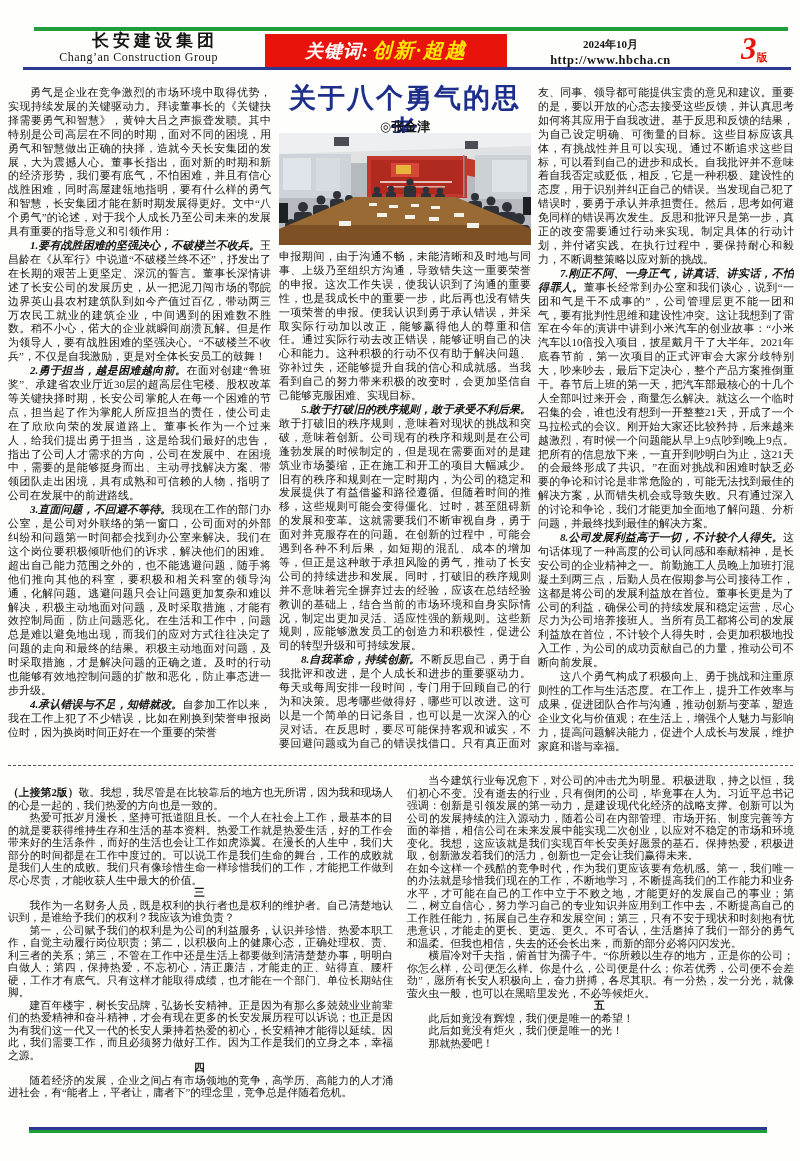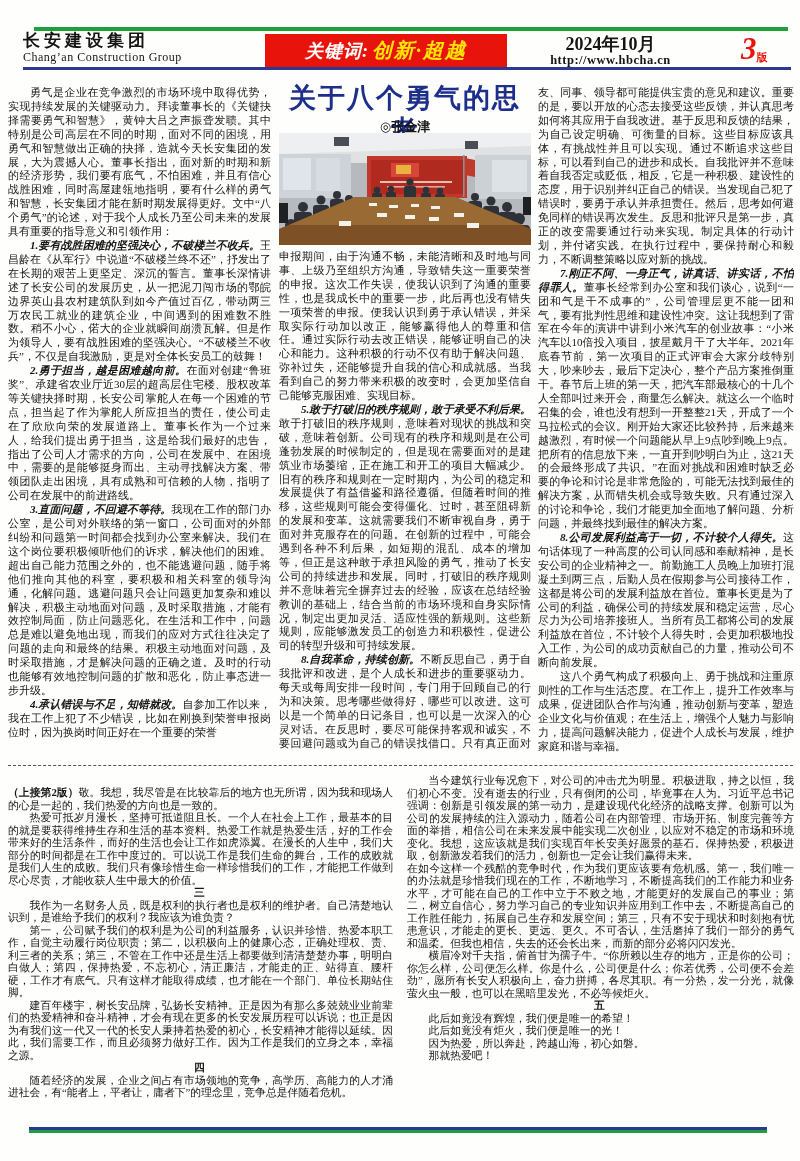--- a/index.html
+++ b/index.html
@@ -1,29 +1,29 @@
 <!DOCTYPE html>
 <html><head>
 <meta charset="utf-8">
 <style>
   html,body{margin:0;padding:0;background:#fff;}
   .page{position:relative;width:800px;height:1161px;background:#fefefc;overflow:hidden;
         font-family:"Liberation Serif","DejaVu Serif",serif;color:#151515;}
   .rule{position:absolute;}
   .rule-green-top{left:34px;top:27px;width:754px;height:4px;background:var(--rule-green,#1f9e3c);}
   .rule-blue-head{left:23px;top:67px;width:768px;height:3px;background:var(--rule-blue,#2b3990);}
-  .brand{position:absolute;left:23px;top:31px;width:195px;text-align:left;}
+  .brand{position:absolute;left:23px;top:31px;width:195px;text-align:right;}
   .brand-cn{font-size:17px;font-weight:bold;letter-spacing:4px;line-height:19px;}
   .brand-en{font-size:12px;line-height:15px;letter-spacing:.5px;}
   .kw-box{position:absolute;left:265px;top:34px;width:242px;height:33px;background:var(--banner-red,#e8140c);
           display:flex;align-items:center;justify-content:center;gap:3px;}
   .kw-label{color:#ffffff;font-size:18px;font-weight:bold;font-style:italic;letter-spacing:1px;}
   .kw-text{color:var(--keyword-yellow,#ffe600);font-size:20px;font-weight:bold;font-style:italic;letter-spacing:2px;}
   .dateblock{position:absolute;left:523px;top:36px;width:175px;text-align:center;}
-  .issue-date{font-size:18px;font-weight:bold;line-height:16px;}
+  .issue-date{font-size:11px;font-weight:bold;line-height:16px;}
   .website{font-size:12.5px;font-weight:bold;line-height:16px;letter-spacing:.5px;}
   .pagenum{position:absolute;left:741px;top:33px;color:var(--page-red,#e8140c);white-space:nowrap;}
   .pn{font-size:31px;font-weight:bold;font-style:italic;line-height:31px;}
   .pn-suffix{font-size:11px;font-weight:bold;vertical-align:-2px;}
   .headline{position:absolute;left:279px;top:82px;width:252px;margin:0;text-align:center;
             font-size:27px;letter-spacing:2px;font-weight:bold;color:var(--title-navy,#1d2f8a);line-height:32px;}
   .byline{position:absolute;left:279px;top:118px;width:252px;text-align:center;font-size:13px;font-weight:bold;}
   .photo{position:absolute;left:279px;top:133px;width:252px;height:112px;overflow:hidden;background:#b6babf;}
   .photo svg{display:block;width:100%;height:100%;}
   .col{position:absolute;overflow:hidden;font-size:11px;line-height:13.9px;text-align:justify;}
@@ -171,19 +171,18 @@
       <div class="sec-head">四</div>
       <p class="para">随着经济的发展，企业之间占有市场领地的竞争，高学历、高能力的人才涌进社会，有“能者上，平者让，庸者下”的理念里，竞争总是伴随着危机。</p>
     </div>
   <div class="col col-bottom-right">
       <p class="para">当今建筑行业每况愈下，对公司的冲击尤为明显。积极进取，持之以恒，我们初心不变。没有逝去的行业，只有倒闭的公司，毕竟事在人为。习近平总书记强调：创新是引领发展的第一动力，是建设现代化经济的战略支撑。创新可以为公司的发展持续的注入源动力，随着公司在内部管理、市场开拓、制度完善等方面的举措，相信公司在未来发展中能实现二次创业，以应对不稳定的市场和环境变化。我想，这应该就是我们实现百年长安美好愿景的基石。保持热爱，积极进取，创新激发着我们的活力，创新也一定会让我们赢得未来。</p>
       <p class="para frag">在如今这样一个残酷的竞争时代，作为我们更应该要有危机感。第一，我们唯一的办法就是珍惜我们现在的工作，不断地学习，不断提高我们的工作能力和业务水平，才可能在自己的工作中立于不败之地，才能更好的发展自己的事业；第二，树立自信心，努力学习自己的专业知识并应用到工作中去，不断提高自己的工作胜任能力，拓展自己生存和发展空间；第三，只有不安于现状和时刻抱有忧患意识，才能走的更长、更远、更久。不可否认，生活磨掉了我们一部分的勇气和温柔。但我也相信，失去的还会长出来，而新的部分必将闪闪发光。</p>
       <p class="para">横眉冷对千夫指，俯首甘为孺子牛。“你所赖以生存的地方，正是你的公司；你怎么样，公司便怎么样。你是什么，公司便是什么；你若优秀，公司便不会差劲”，愿所有长安人积极向上，奋力拼搏，各尽其职。有一分热，发一分光，就像萤火虫一般，也可以在黑暗里发光，不必等候炬火。</p>
       <div class="sec-head">五</div>
       <p class="para">此后如竟没有辉煌，我们便是唯一的希望！</p>
       <p class="para">此后如竟没有炬火，我们便是唯一的光！</p>
-      <p class="para">因为热爱，所以奔赴，跨越山海，初心如磐。</p>
       <p class="para">那就热爱吧！</p>
     </div>
 
   <div class="rule rule-blue-foot"></div>
   <div class="rule rule-green-foot"></div>
 </div>
 
 </body></html>

